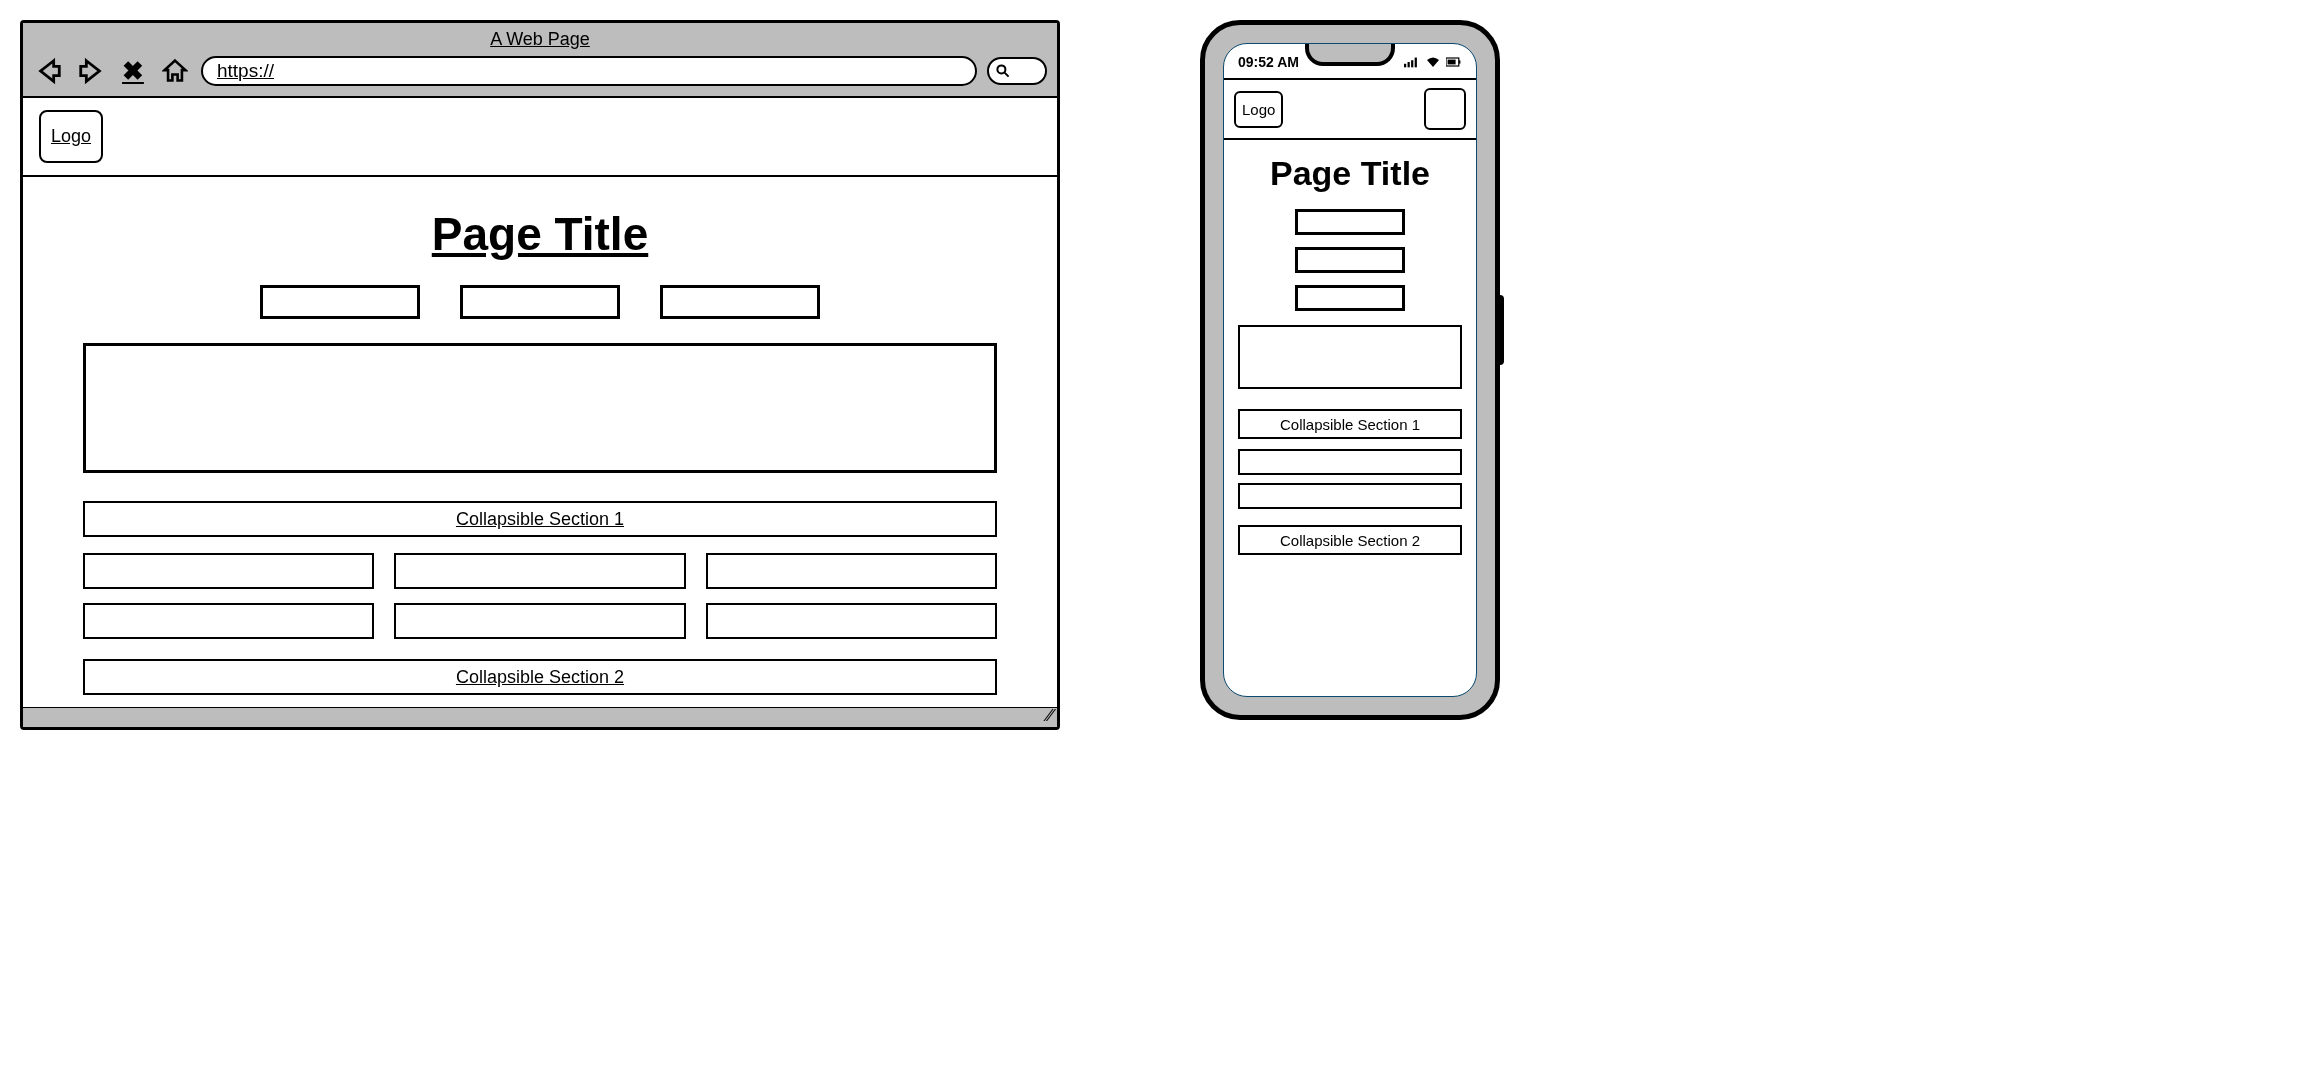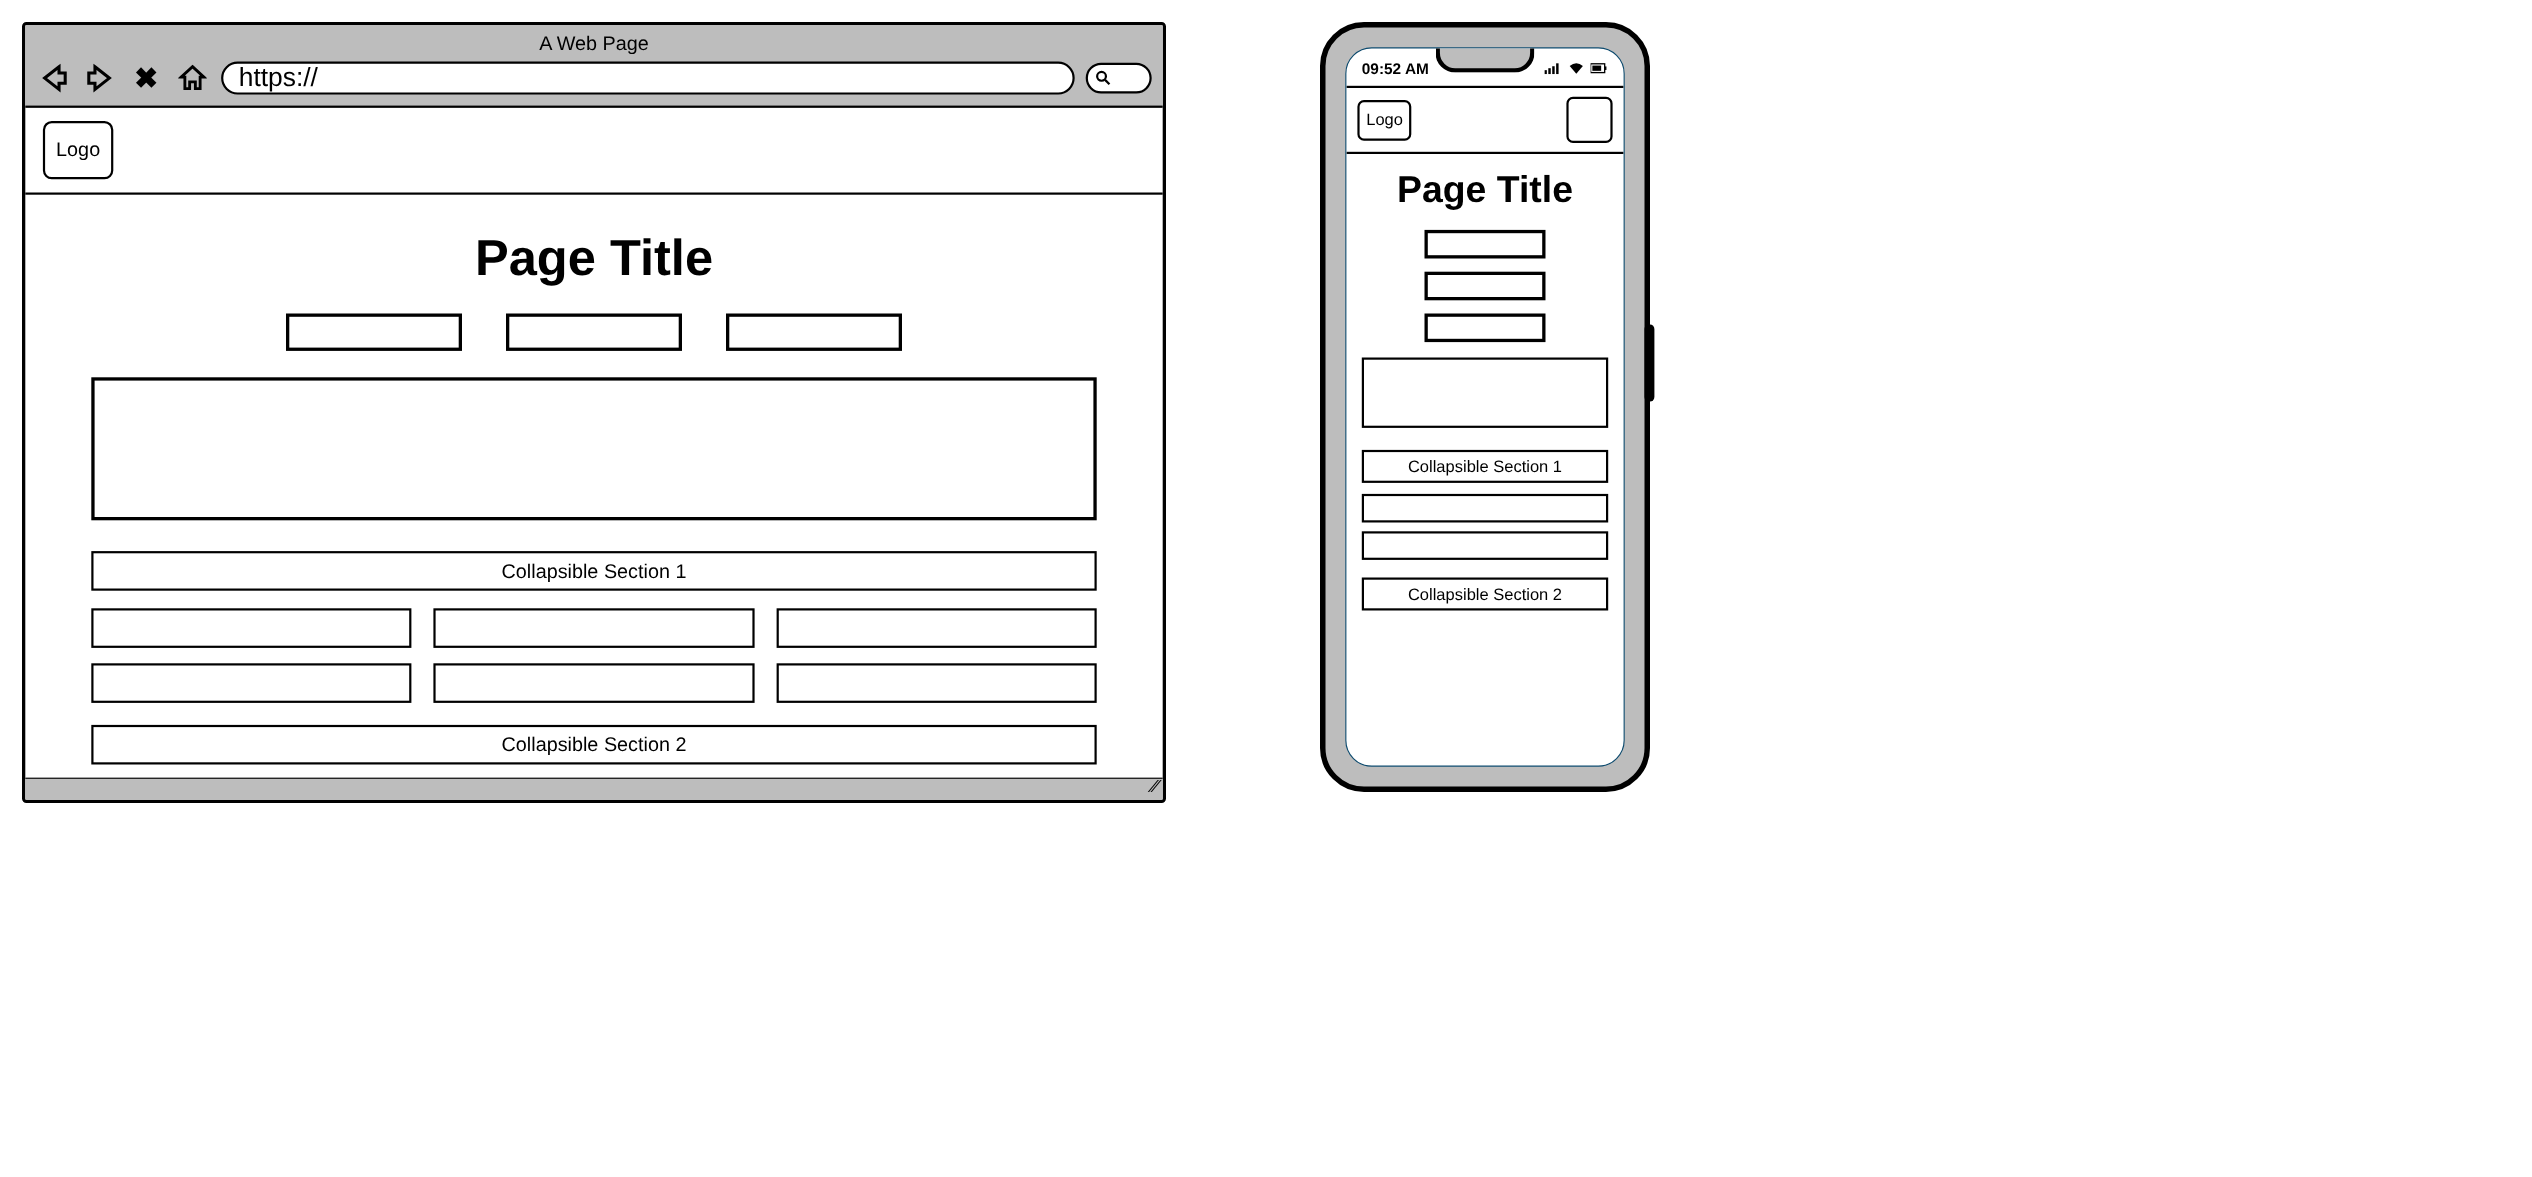--- a/index.html
+++ b/index.html
@@ -12,20 +12,21 @@
     align-items: flex-start;
   }
 
   
   .browser {
     width: 1040px;
     border: 3px solid #000;
     border-radius: 4px;
     background: #fff;
     position: relative;
+    text-decoration: underline;
   }
   .browser-chrome {
     background: #bdbdbd;
     padding: 6px 10px 10px 10px;
     border-bottom: 2px solid #000;
   }
   .browser-title {
     text-align: center;
     font-size: 18px;
     font-family: sans-serif;
@@ -47,21 +48,21 @@
     cursor: pointer;
   }
   .nav-icon svg { stroke: #000; stroke-width: 3; fill: none; }
   .addr-bar {
     flex: 1;
     height: 30px;
     border: 2.5px solid #000;
     border-radius: 16px;
     background: #fff;
     padding: 2px 14px;
-    font-size: 24px;
+    font-size: 19px;
     font-family: sans-serif;
     display: flex;
     align-items: center;
   }
   .search-pill {
     width: 60px;
     height: 28px;
     border: 2.5px solid #000;
     border-radius: 16px;
     background: #fff;

